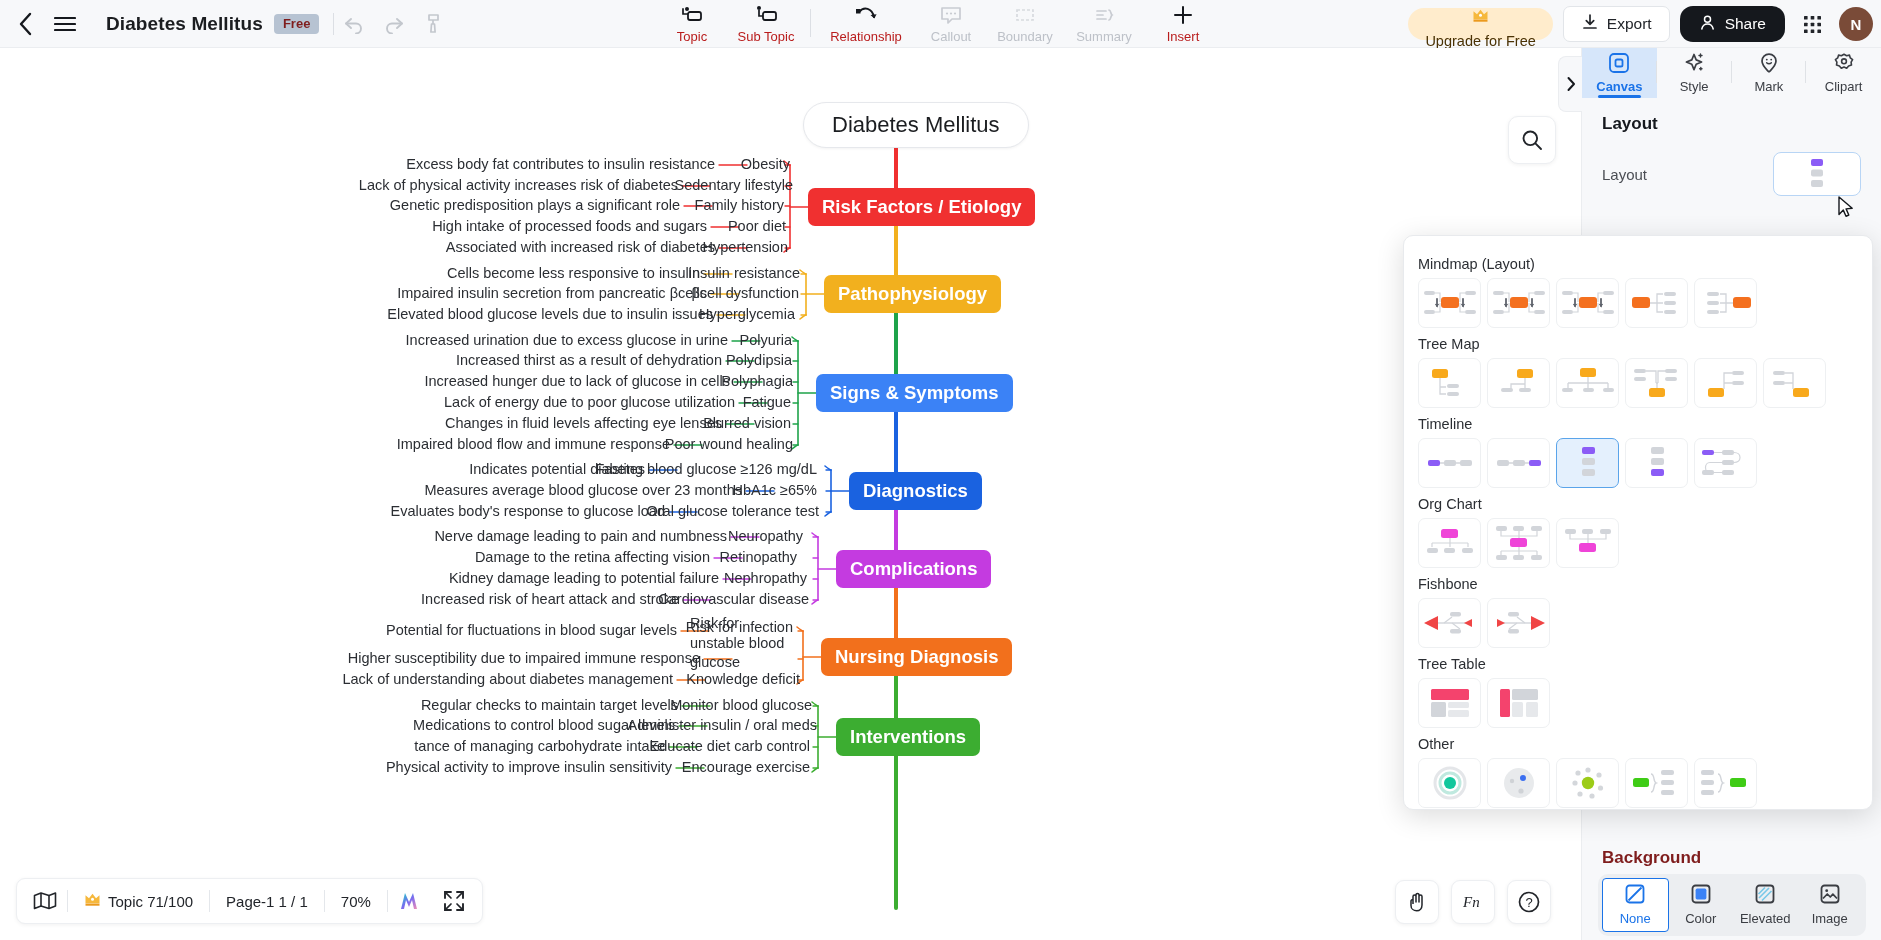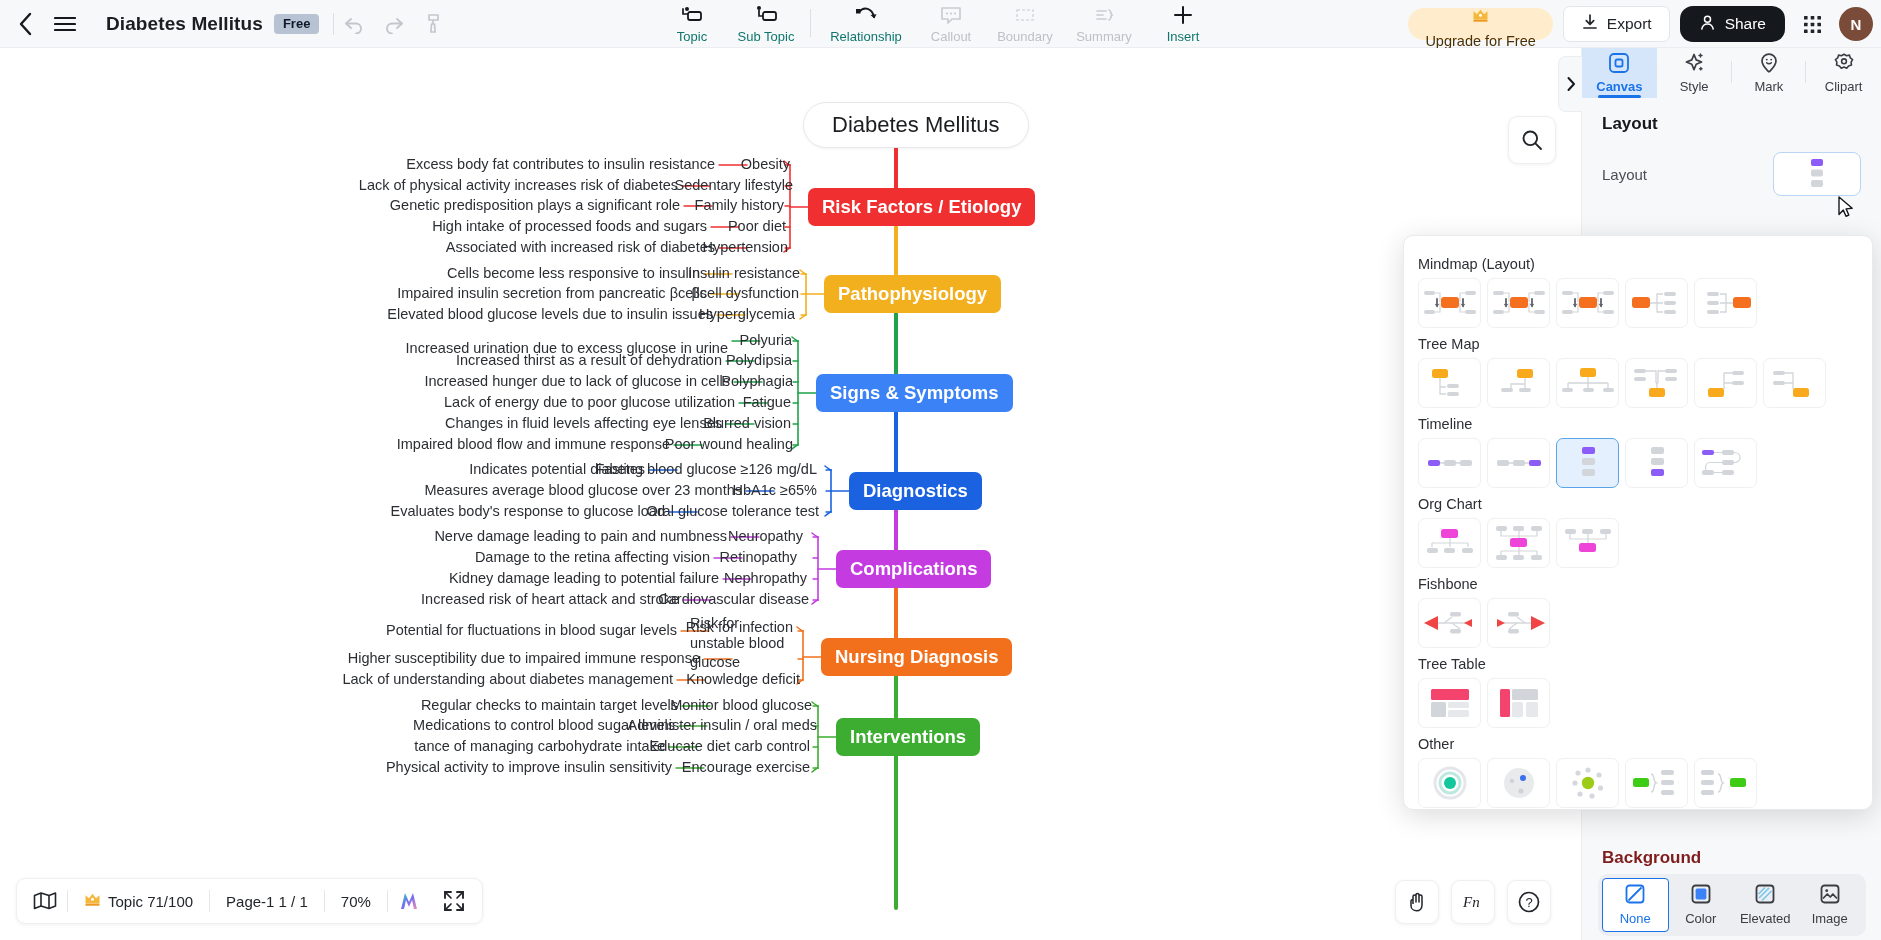--- a/index.html
+++ b/index.html
@@ -13,31 +13,31 @@
   
   .topbar {
     position: absolute; left: 0; top: 0; width: 1881px; height: 48px;
     background: #f7f8fa; border-bottom: 1px solid #ebedf0;
     display: flex; align-items: center;
   }
   .tb-back { margin-left: 8px; width: 34px; height: 34px; display:flex;align-items:center;justify-content:center; cursor:pointer;}
   .tb-ham { margin-left: 4px; width: 38px; height: 38px; display:flex;align-items:center;justify-content:center; cursor:pointer;}
   .tb-title { margin-left: 22px; font-size: 19px; font-weight: 600; color: #1b1d20; letter-spacing: .1px;}
   .tb-badge {
-    margin-left: 11px; background: #b7c3d2; color: #0f172a;
+    margin-left: 11px; background: #b7c3d2; color: #7f1d1d;
     font-size: 13px; font-weight: 600; border-radius: 4px; padding: 2px 9px 3px;
   }
   .tb-div { width:1px; height:22px; background:#dcdfe4; margin-left:14px; }
   .tb-ico { width: 40px; height: 40px; display:flex;align-items:center;justify-content:center; cursor:pointer;}
   .tb-tools { position:absolute; left: 655px; top:0; height:48px; display:flex; align-items:flex-start; }
   .tool {
     width: 74px; height: 48px; display:flex; flex-direction:column; align-items:center;
     justify-content:flex-start; padding-top: 4px; cursor:pointer;
   }
-  .tool .tl { font-size: 13px; color:#0f766e; margin-top: 3px; }
+  .tool .tl { font-size: 13px; color:#b91c1c; margin-top: 3px; }
   .tool.dim .tl { color: #bdc1c8; }
   .tool .ic { height: 22px; display:flex; align-items:center; }
   .tool-sep { width:1px; height:28px; background:#dcdfe4; margin: 9px 7px 0; }
 
   .tb-right { position:absolute; right: 8px; top: 0; height:48px; display:flex; align-items:center; gap: 10px;}
   .btn-upgrade {
     background:#ffeccc; color:#4a3205; border-radius:20px; height:32px;
     display:flex;align-items:center;gap:7px; padding:0 17px; font-size:14.5px; cursor:pointer;flex-direction:column;
   }
   .btn-export {
@@ -467,21 +467,21 @@
       <div class="leaf" style="right: 866px; top: 190px;">Associated with increased risk of diabetes</div>
       <div class="node" style="background: rgb(242, 176, 30); left: 824px; top: 227px; min-width: 156px;">Pathophysiology</div>
       <div class="lab" style="right: 781px; top: 216px; left: auto;">Insulin resistance</div>
       <div class="leaf" style="right: 881px; top: 216px;">Cells become less responsive to insulin</div>
       <div class="lab" style="right: 782px; top: 236px; left: auto;">βcell dysfunction</div>
       <div class="leaf" style="right: 874px; top: 236px;">Impaired insulin secretion from pancreatic βcells</div>
       <div class="lab" style="right: 786px; top: 257px; left: auto;">Hyperglycemia</div>
       <div class="leaf" style="right: 868px; top: 257px;">Elevated blood glucose levels due to insulin issues</div>
       <div class="node" style="background: #3b82f6; left: 816px; top: 326px; min-width: 160px;">Signs &amp; Symptoms</div>
       <div class="lab" style="right: 789px; top: 283px; left: auto;">Polyuria</div>
-      <div class="leaf" style="right: 853px; top: 283px; margin-top: 8px;">Increased urination due to excess glucose in urine</div>
+      <div class="leaf" style="right: 853px; top: 283px;">Increased urination due to excess glucose in urine</div>
       <div class="lab" style="right: 789px; top: 303px; left: auto;">Polydipsia</div>
       <div class="leaf" style="right: 859px; top: 303px;">Increased thirst as a result of dehydration</div>
       <div class="lab" style="right: 788px; top: 324px; left: auto;">Polyphagia</div>
       <div class="leaf" style="right: 851px; top: 324px;">Increased hunger due to lack of glucose in cells</div>
       <div class="lab" style="right: 790px; top: 345px; left: auto;">Fatigue</div>
       <div class="leaf" style="right: 846px; top: 345px;">Lack of energy due to poor glucose utilization</div>
       <div class="lab" style="right: 790px; top: 366px; left: auto;">Blurred vision</div>
       <div class="leaf" style="right: 859px; top: 366px;">Changes in fluid levels affecting eye lenses</div>
       <div class="lab" style="right: 788px; top: 387px; left: auto;">Poor wound healing</div>
       <div class="leaf" style="right: 911px; top: 387px;">Impaired blood flow and immune response</div>

